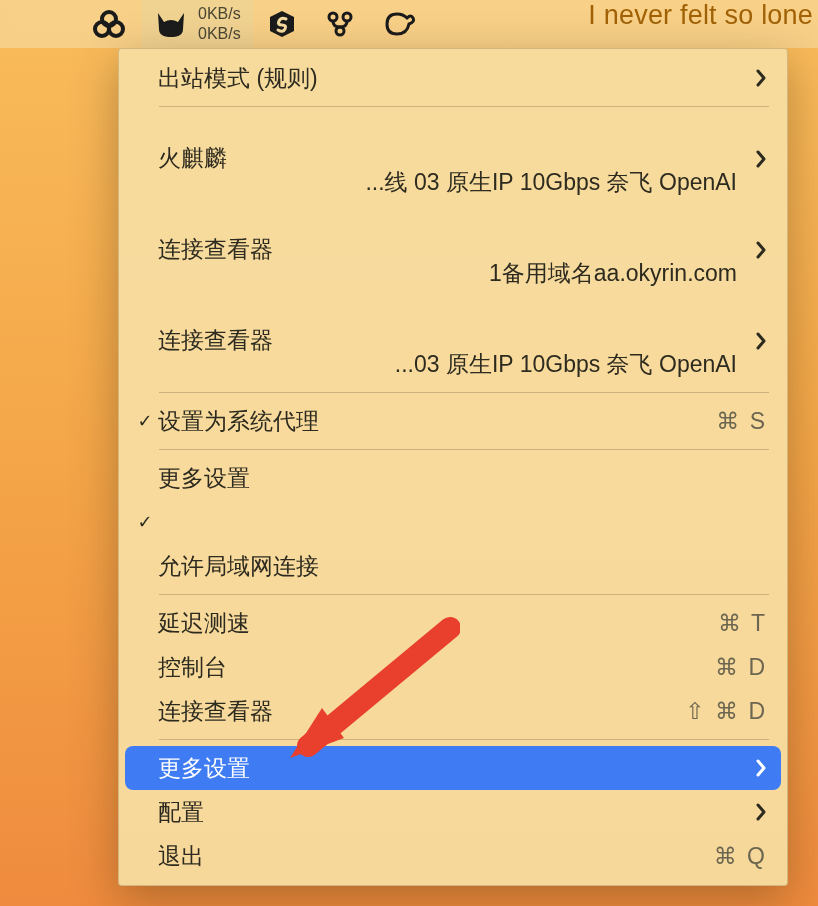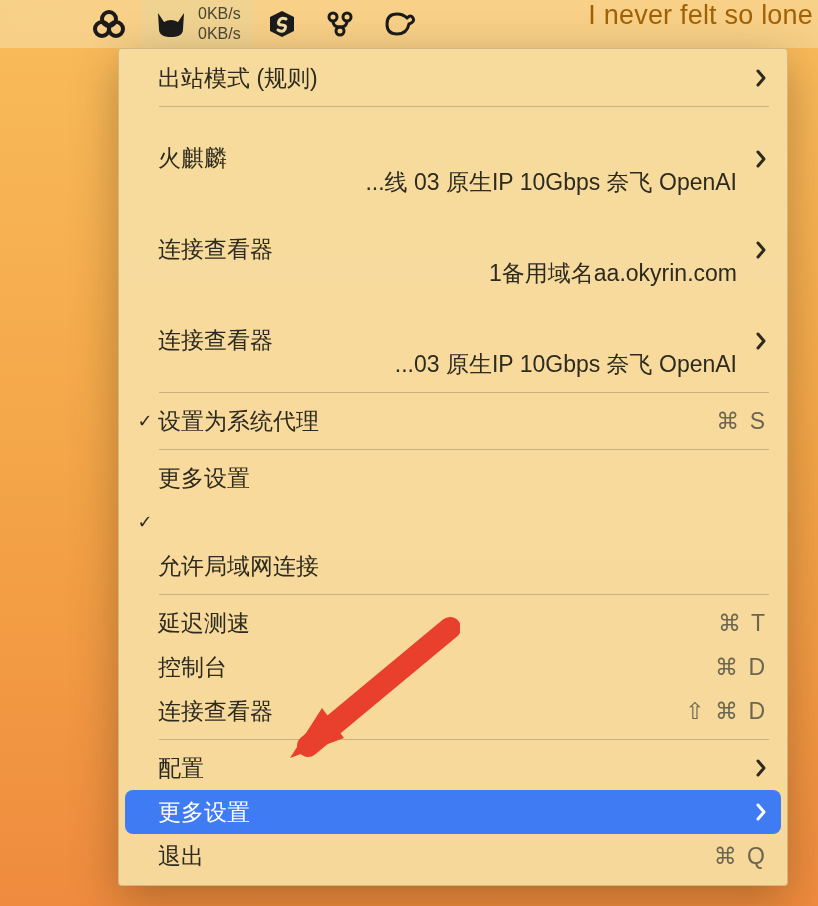--- a/index.html
+++ b/index.html
@@ -158,32 +158,32 @@
     <span class="shortcut">⌘ D</span>
   </div>
   <div class="menu-item">
     <span class="check"></span>
     <span class="label">连接查看器</span>
     <span class="shortcut">⇧ ⌘ D</span>
   </div>
 
   <div class="menu-sep"></div>
 
+  <div class="menu-item highlighted">
+    <span class="check"></span>
+    <span class="label">更多设置</span>
+    <span class="chevron">
+        <svg width="12" height="18" viewBox="0 0 12 18">
+          <path d="M3 2 L9 9 L3 16" fill="none" stroke="currentColor" stroke-width="3" stroke-linecap="round" stroke-linejoin="round"></path>
+        </svg>
+      </span>
+  </div>
   <div class="menu-item">
     <span class="check"></span>
     <span class="label">配置</span>
-    <span class="chevron">
-        <svg width="12" height="18" viewBox="0 0 12 18">
-          <path d="M3 2 L9 9 L3 16" fill="none" stroke="currentColor" stroke-width="3" stroke-linecap="round" stroke-linejoin="round"></path>
-        </svg>
-      </span>
-  </div>
-  <div class="menu-item highlighted">
-    <span class="check"></span>
-    <span class="label">更多设置</span>
     <span class="chevron">
         <svg width="12" height="18" viewBox="0 0 12 18">
           <path d="M3 2 L9 9 L3 16" fill="none" stroke="currentColor" stroke-width="3" stroke-linecap="round" stroke-linejoin="round"></path>
         </svg>
       </span>
   </div>
   <div class="menu-item">
     <span class="check"></span>
     <span class="label">退出</span>
     <span class="shortcut">⌘ Q</span>

